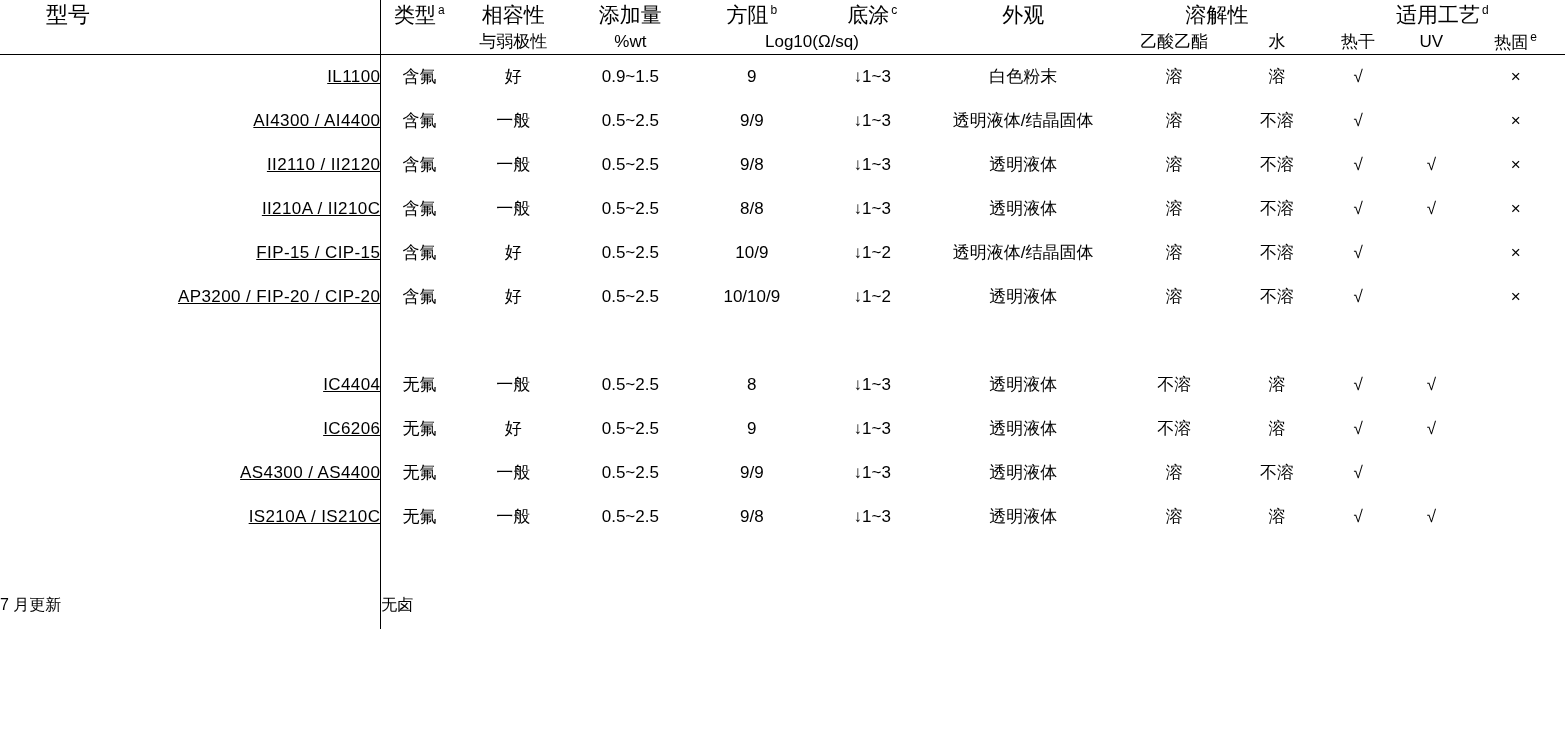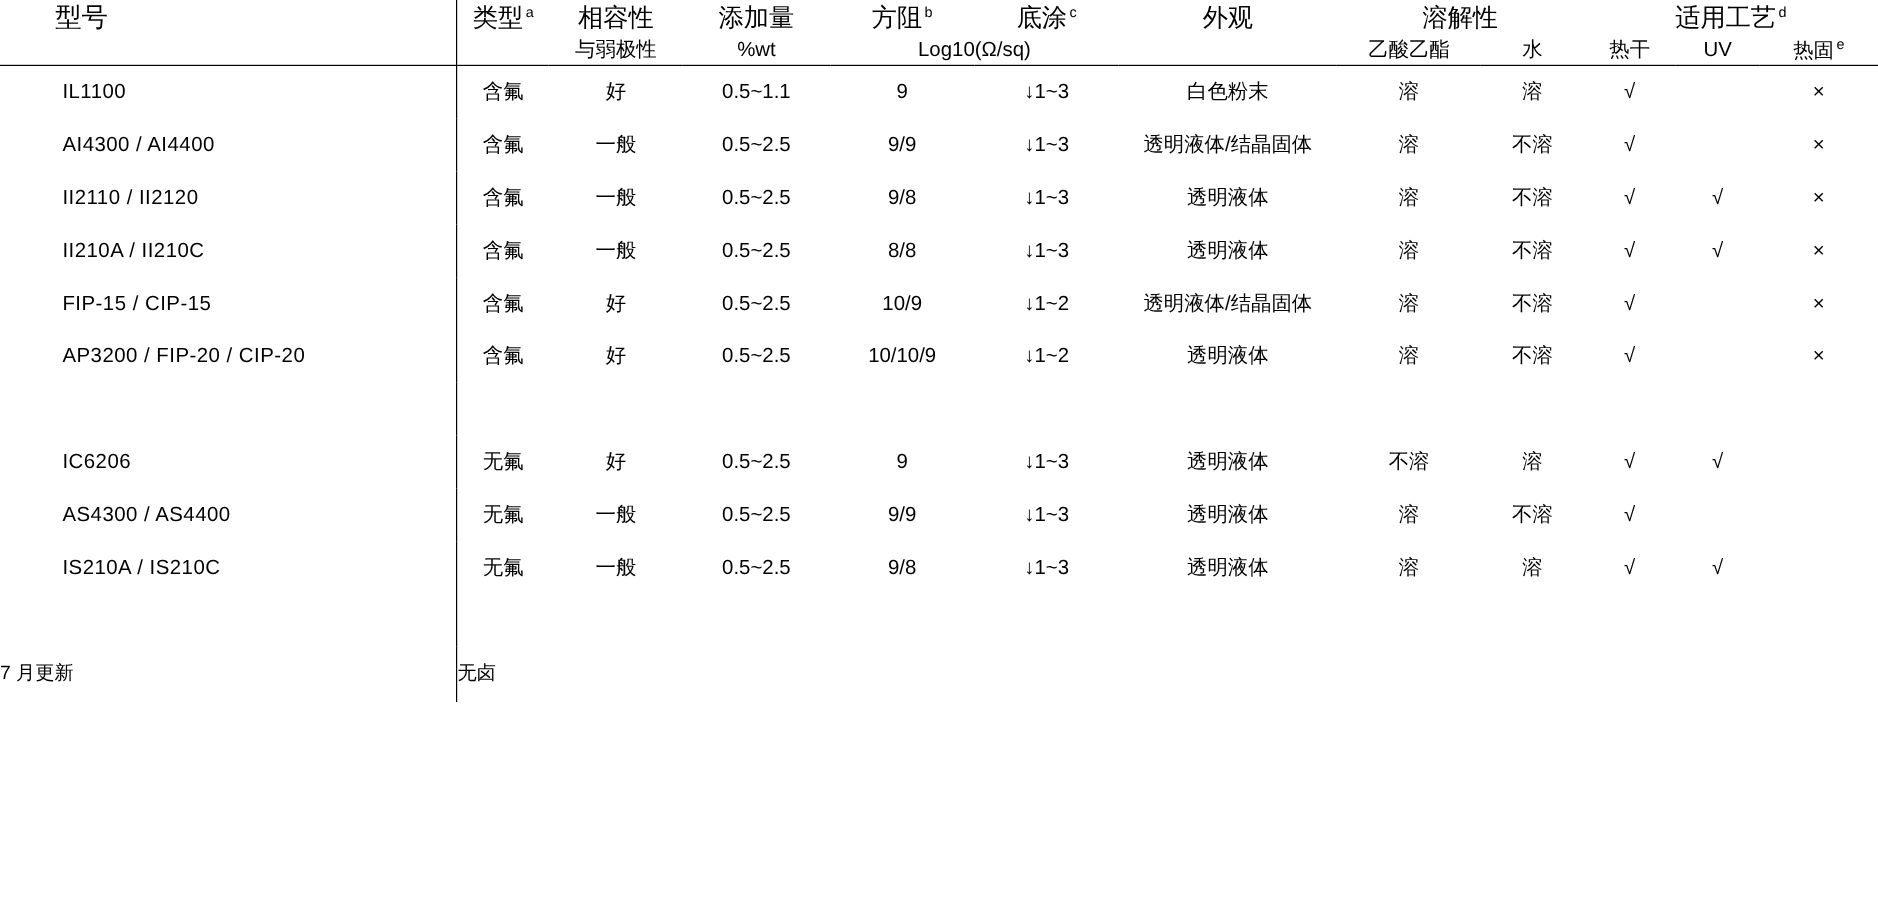--- a/index.html
+++ b/index.html
@@ -65,24 +65,25 @@
   }
 
   
   tr.data td {
     font-size: 17px;
     text-align: center;
     height: 44px;
     white-space: nowrap;
   }
   tr.data td.model {
-    text-align: left;
+    text-align: right;
     padding-left: 52px;
     font-size: 17px;
     letter-spacing: 0.4px;
+    text-decoration: underline;
   }
   tr.spacer td {
     height: 44px;
   }
   tr.footer td {
     font-size: 16px;
     height: 46px;
     text-align: left;
     white-space: nowrap;
   }
@@ -139,21 +140,21 @@
         <td><span>UV</span></td>
         <td><span>热固</span><sup class="note">e</sup></td>
       </tr>
     </thead>
 
     <tbody id="tbody">
         <tr class="data">
           <td class="model">IL1100</td>
           <td class="vline">含氟</td>
           <td>好</td>
-          <td>0.5~1.1</td>
+          <td>0.9~1.5</td>
           <td>9</td>
           <td>↓1~3</td>
           <td>白色粉末</td>
           <td>溶</td>
           <td>溶</td>
           <td><span class="mark">√</span></td>
           <td><span class="mark"></span></td>
           <td><span class="mark">×</span></td>
         </tr>
         <tr class="data">
@@ -234,20 +235,34 @@
           <td>&nbsp;</td>
           <td>&nbsp;</td>
           <td>&nbsp;</td>
           <td>&nbsp;</td>
           <td>&nbsp;</td>
           <td>&nbsp;</td>
           <td>&nbsp;</td>
           <td>&nbsp;</td>
         </tr>
         <tr class="data">
+          <td class="model">IC4404</td>
+          <td class="vline">无氟</td>
+          <td>一般</td>
+          <td>0.5~2.5</td>
+          <td>8</td>
+          <td>↓1~3</td>
+          <td>透明液体</td>
+          <td>不溶</td>
+          <td>溶</td>
+          <td><span class="mark">√</span></td>
+          <td><span class="mark">√</span></td>
+          <td><span class="mark"></span></td>
+        </tr>
+        <tr class="data">
           <td class="model">IC6206</td>
           <td class="vline">无氟</td>
           <td>好</td>
           <td>0.5~2.5</td>
           <td>9</td>
           <td>↓1~3</td>
           <td>透明液体</td>
           <td>不溶</td>
           <td>溶</td>
           <td><span class="mark">√</span></td>

